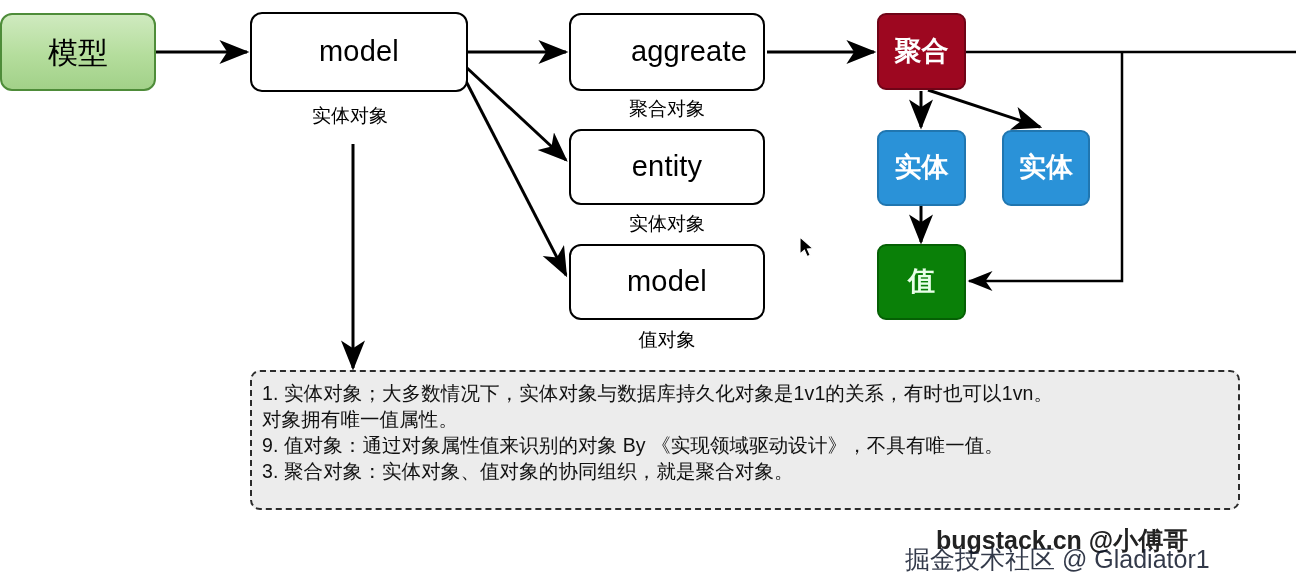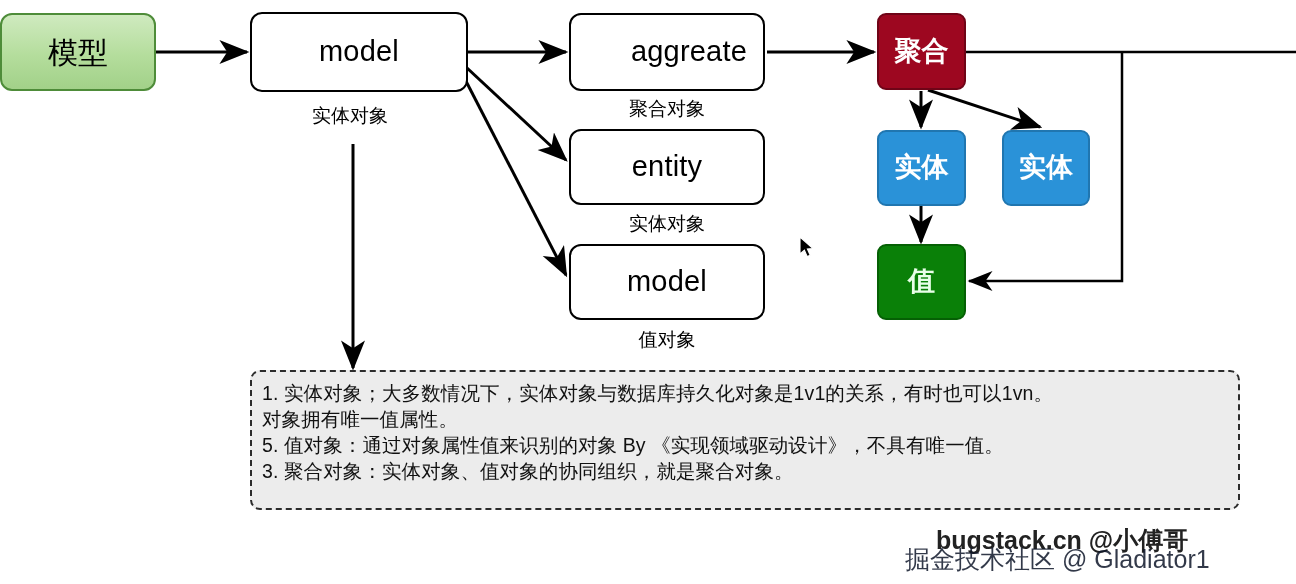--- a/index.html
+++ b/index.html
@@ -200,21 +200,21 @@
     <span>实体</span>
   </div>
 
   <div class="node node-value" style="left:877px; top:244px; width:89px; height:76px;">
     <span>值</span>
   </div>
 
   <div class="notes">
     <div class="notes-line">1. 实体对象；大多数情况下，实体对象与数据库持久化对象是1v1的关系，有时也可以1vn。</div>
     <div class="notes-line">对象拥有唯一值属性。</div>
-    <div class="notes-line">5. 值对象：通过对象属性值来识别的对象 By 《实现领域驱动设计》，不具有唯一值。</div>
+    <div class="notes-line">9. 值对象：通过对象属性值来识别的对象 By 《实现领域驱动设计》，不具有唯一值。</div>
     <div class="notes-line">3. 聚合对象：实体对象、值对象的协同组织，就是聚合对象。</div>
   </div>
 
   <div class="watermark wm-a">bugstack.cn @小傅哥</div>
   <div class="watermark wm-b">掘金技术社区 @ Gladiator1</div>
 
   <svg class="cursor" viewBox="0 0 18 24">
     <path d="M1,1 L1,18 L5.4,14.2 L8.2,20.6 L11.2,19.2 L8.4,13 L14,12.6 z" fill="#000000" stroke="#ffffff" stroke-width="1.1"></path>
   </svg>
 

